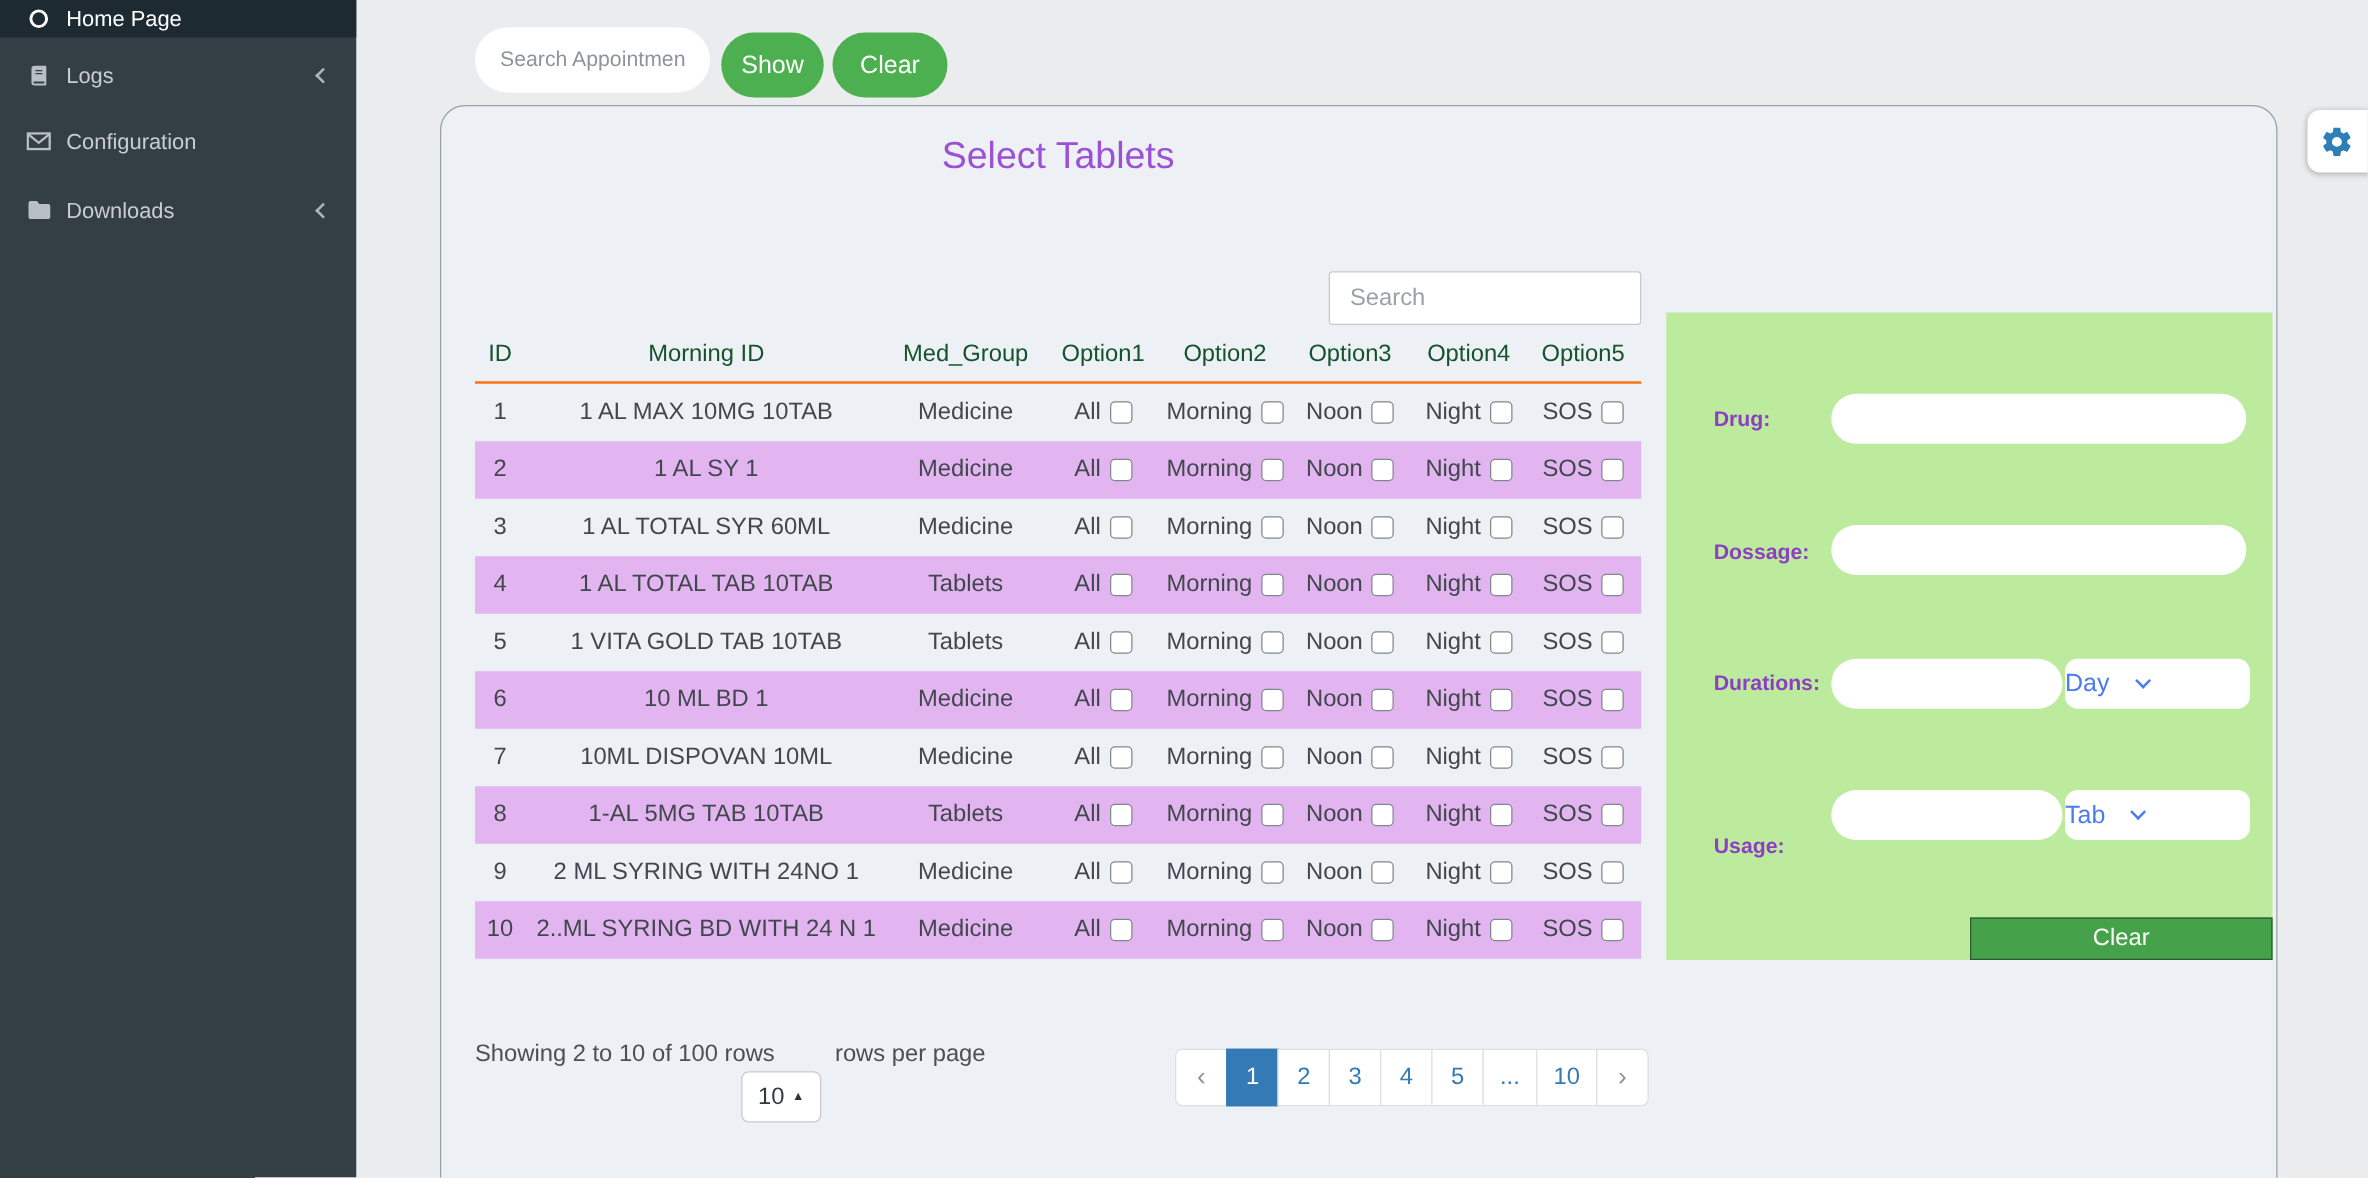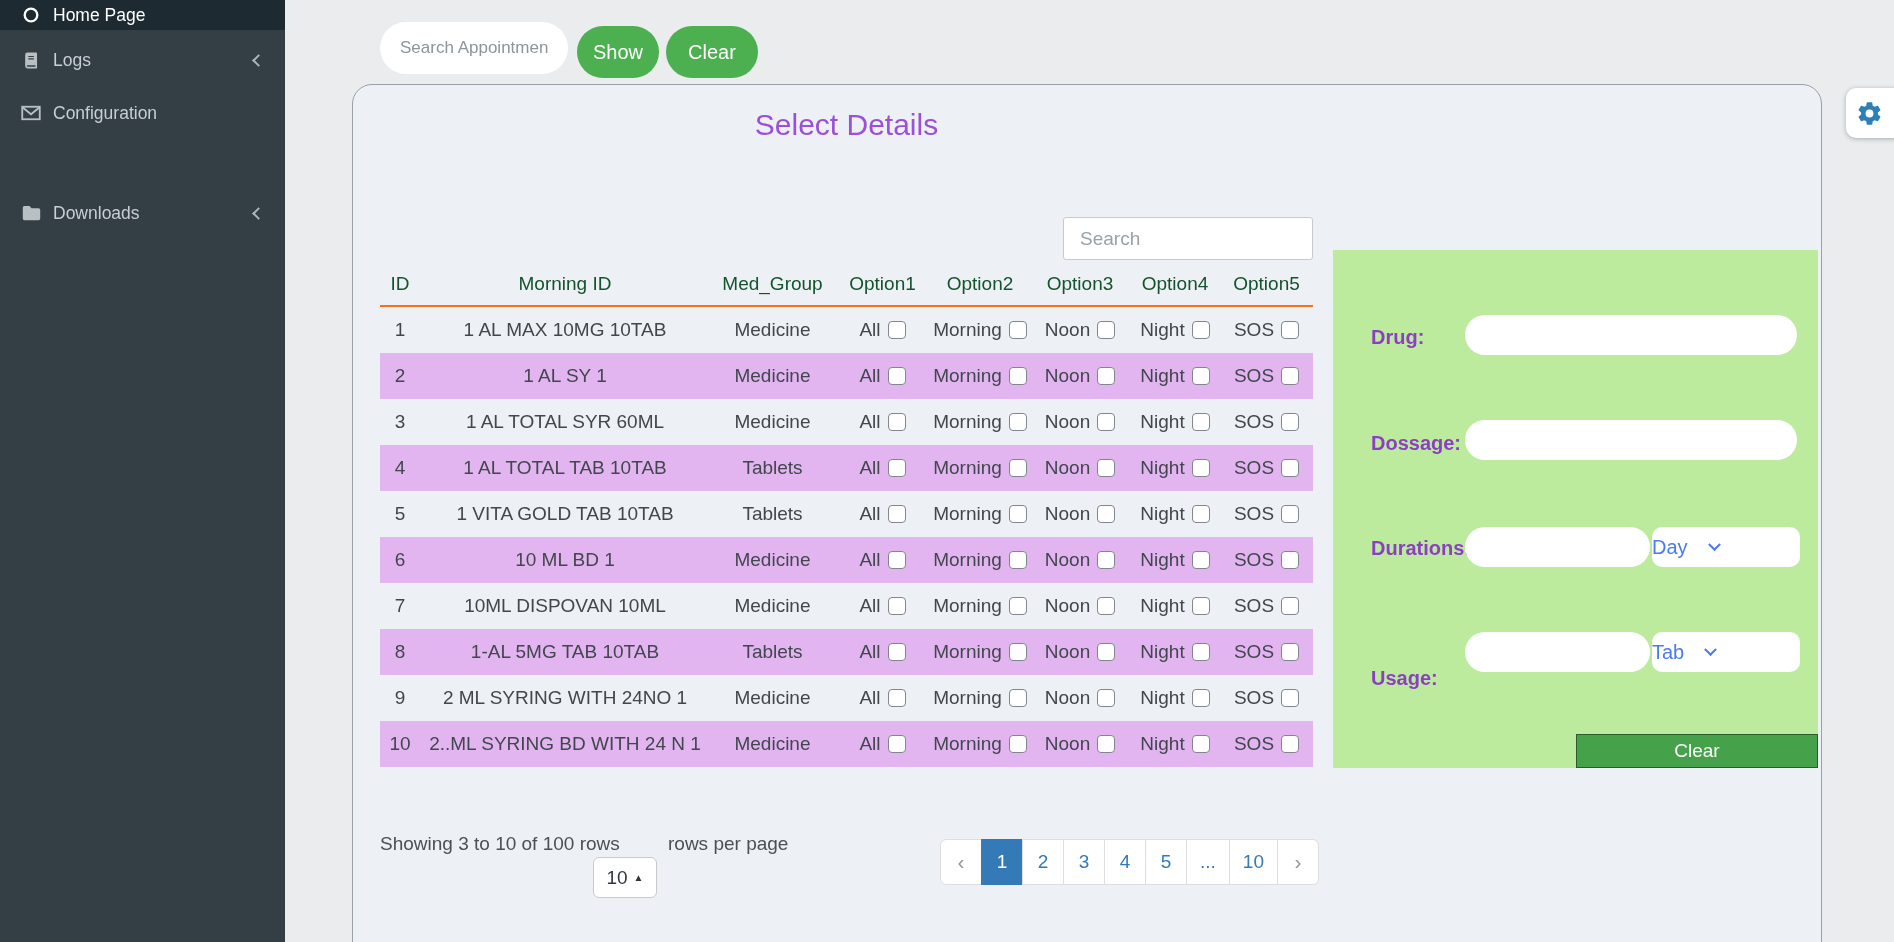--- a/index.html
+++ b/index.html
@@ -46,21 +46,21 @@
   .page-size-btn .caret-up { font-size:10px; color:#333; }
   .pagination { position:absolute; left:940px; top:839px; display:flex; height:46px; }
   .pg-btn { min-width:42px; padding:0 13px; height:46px; background:#fff; border:1px solid #dcdee0; margin-left:-1px; color:#337ab7; font-size:19px; display:flex; align-items:center; justify-content:center; cursor:pointer; font-family:"Liberation Sans",sans-serif; }
   .pg-btn.nav { color:#8d959c; font-size:21px; }
   .pg-btn.first { border-radius:6px 0 0 6px; margin-left:0; }
   .pg-btn.last { border-radius:0 6px 6px 0; }
   .pg-btn.active { background:#337ab7; border-color:#337ab7; color:#fff; }
 
   
   .green-panel { position:absolute; left:1333px; top:250px; width:485px; height:518px; background:#bdeb9e; }
-  .gp-label { position:absolute; left:38px; font-size:20px; font-weight:bold; color:#8d3fc4; }
+  .gp-label { position:absolute; left:38px; font-size:17px; font-weight:bold; color:#8d3fc4; }
   .gp-input { position:absolute; left:132px; height:40px; border:none; border-radius:20px; background:#fff; padding:0 16px; font-size:18px; color:#333; outline:none; }
   .gp-input.wide { width:332px; }
   .gp-input.narrow { width:185px; }
   .gp-select { position:absolute; left:319px; width:148px; height:40px; background:#fff; border-radius:10px; display:flex; align-items:center; justify-content:flex-start; gap:22px; cursor:pointer; }
   .gp-select .sel-val { color:#4a7cf0; font-size:20px; }
   .gp-select .chev { width:9px; height:9px; border-right:2.4px solid #4a7cf0; border-bottom:2.4px solid #4a7cf0; transform:rotate(45deg) translate(-2px,-2px); }
   .gp-btn { position:absolute; top:484px; height:34px; background:#46a24a; border:1px solid #2a5c2d; color:#fdfdfd; font-size:19px; cursor:pointer; font-family:"Liberation Sans",sans-serif; }
   .gp-btn.add { left:0; width:240px; }
   .gp-btn.clr { left:243px; width:242px; }
 
@@ -92,38 +92,38 @@
   <div class="side-item" style="top:43px;">
     <span class="side-icon">
       <svg width="19" height="19" viewBox="0 0 24 24">
           <path fill="#b9c0c4" d="M18 2H7a3 3 0 0 0-3 3v14a3 3 0 0 0 3 3h11a1 1 0 0 0 1-1V3a1 1 0 0 0-1-1zM7 20a1 1 0 1 1 0-2h10v2H7z"></path>
           <path stroke="#333e45" stroke-width="1.4" d="M8 7h7M8 10h7"></path>
         </svg>
     </span>
     <span class="lbl">Logs</span>
     <span class="side-chev"></span>
   </div>
-  <div class="side-item" style="top:151px;margin-top:45px;">
+  <div class="side-item" style="top:151px;">
     <span class="side-icon">
       <svg width="19" height="16" viewBox="0 0 24 20">
           <path fill="#b9c0c4" d="M9.5 1l2.5 3h9a2 2 0 0 1 2 2v11a2 2 0 0 1-2 2H3a2 2 0 0 1-2-2V3a2 2 0 0 1 2-2h6.5z"></path>
         </svg>
     </span>
     <span class="lbl">Downloads</span>
     <span class="side-chev"></span>
   </div>
 </div>
 
 <input class="appt-search" type="text" placeholder="Search Appointment." style="">
 <button class="pill-btn btn-show">Show</button>
 <button class="pill-btn btn-clear">Clear</button>
 
 <div class="card"></div>
 
-<div class="panel-title">Select Details</div>
+<div class="panel-title">Select Tablets</div>
 
 <input class="table-search" type="text" placeholder="Search" style="">
 
 <div class="mtable">
   <div class="thead">
     <div>ID</div>
     <div>Morning ID</div>
     <div>Med_Group</div>
     <div>Option1</div>
     <div>Option2</div>
@@ -387,21 +387,21 @@
           <input type="checkbox" class="cb" style="">
         </div>
     <div class="td opt">
           <span>SOS</span>
           <input type="checkbox" class="cb" style="">
         </div>
   </div>
 </div>
 </div>
 
-<div class="showing-text">Showing 3 to 10 of 100 rows</div>
+<div class="showing-text">Showing 2 to 10 of 100 rows</div>
 <button class="page-size-btn">
   <span>10</span>
   <span class="caret-up">▲</span>
 </button>
 <div class="rpp-text">rows per page</div>
 
 <div class="pagination">
   <button class="pg-btn nav first">‹</button>
 
   <button class="pg-btn active">1</button>

